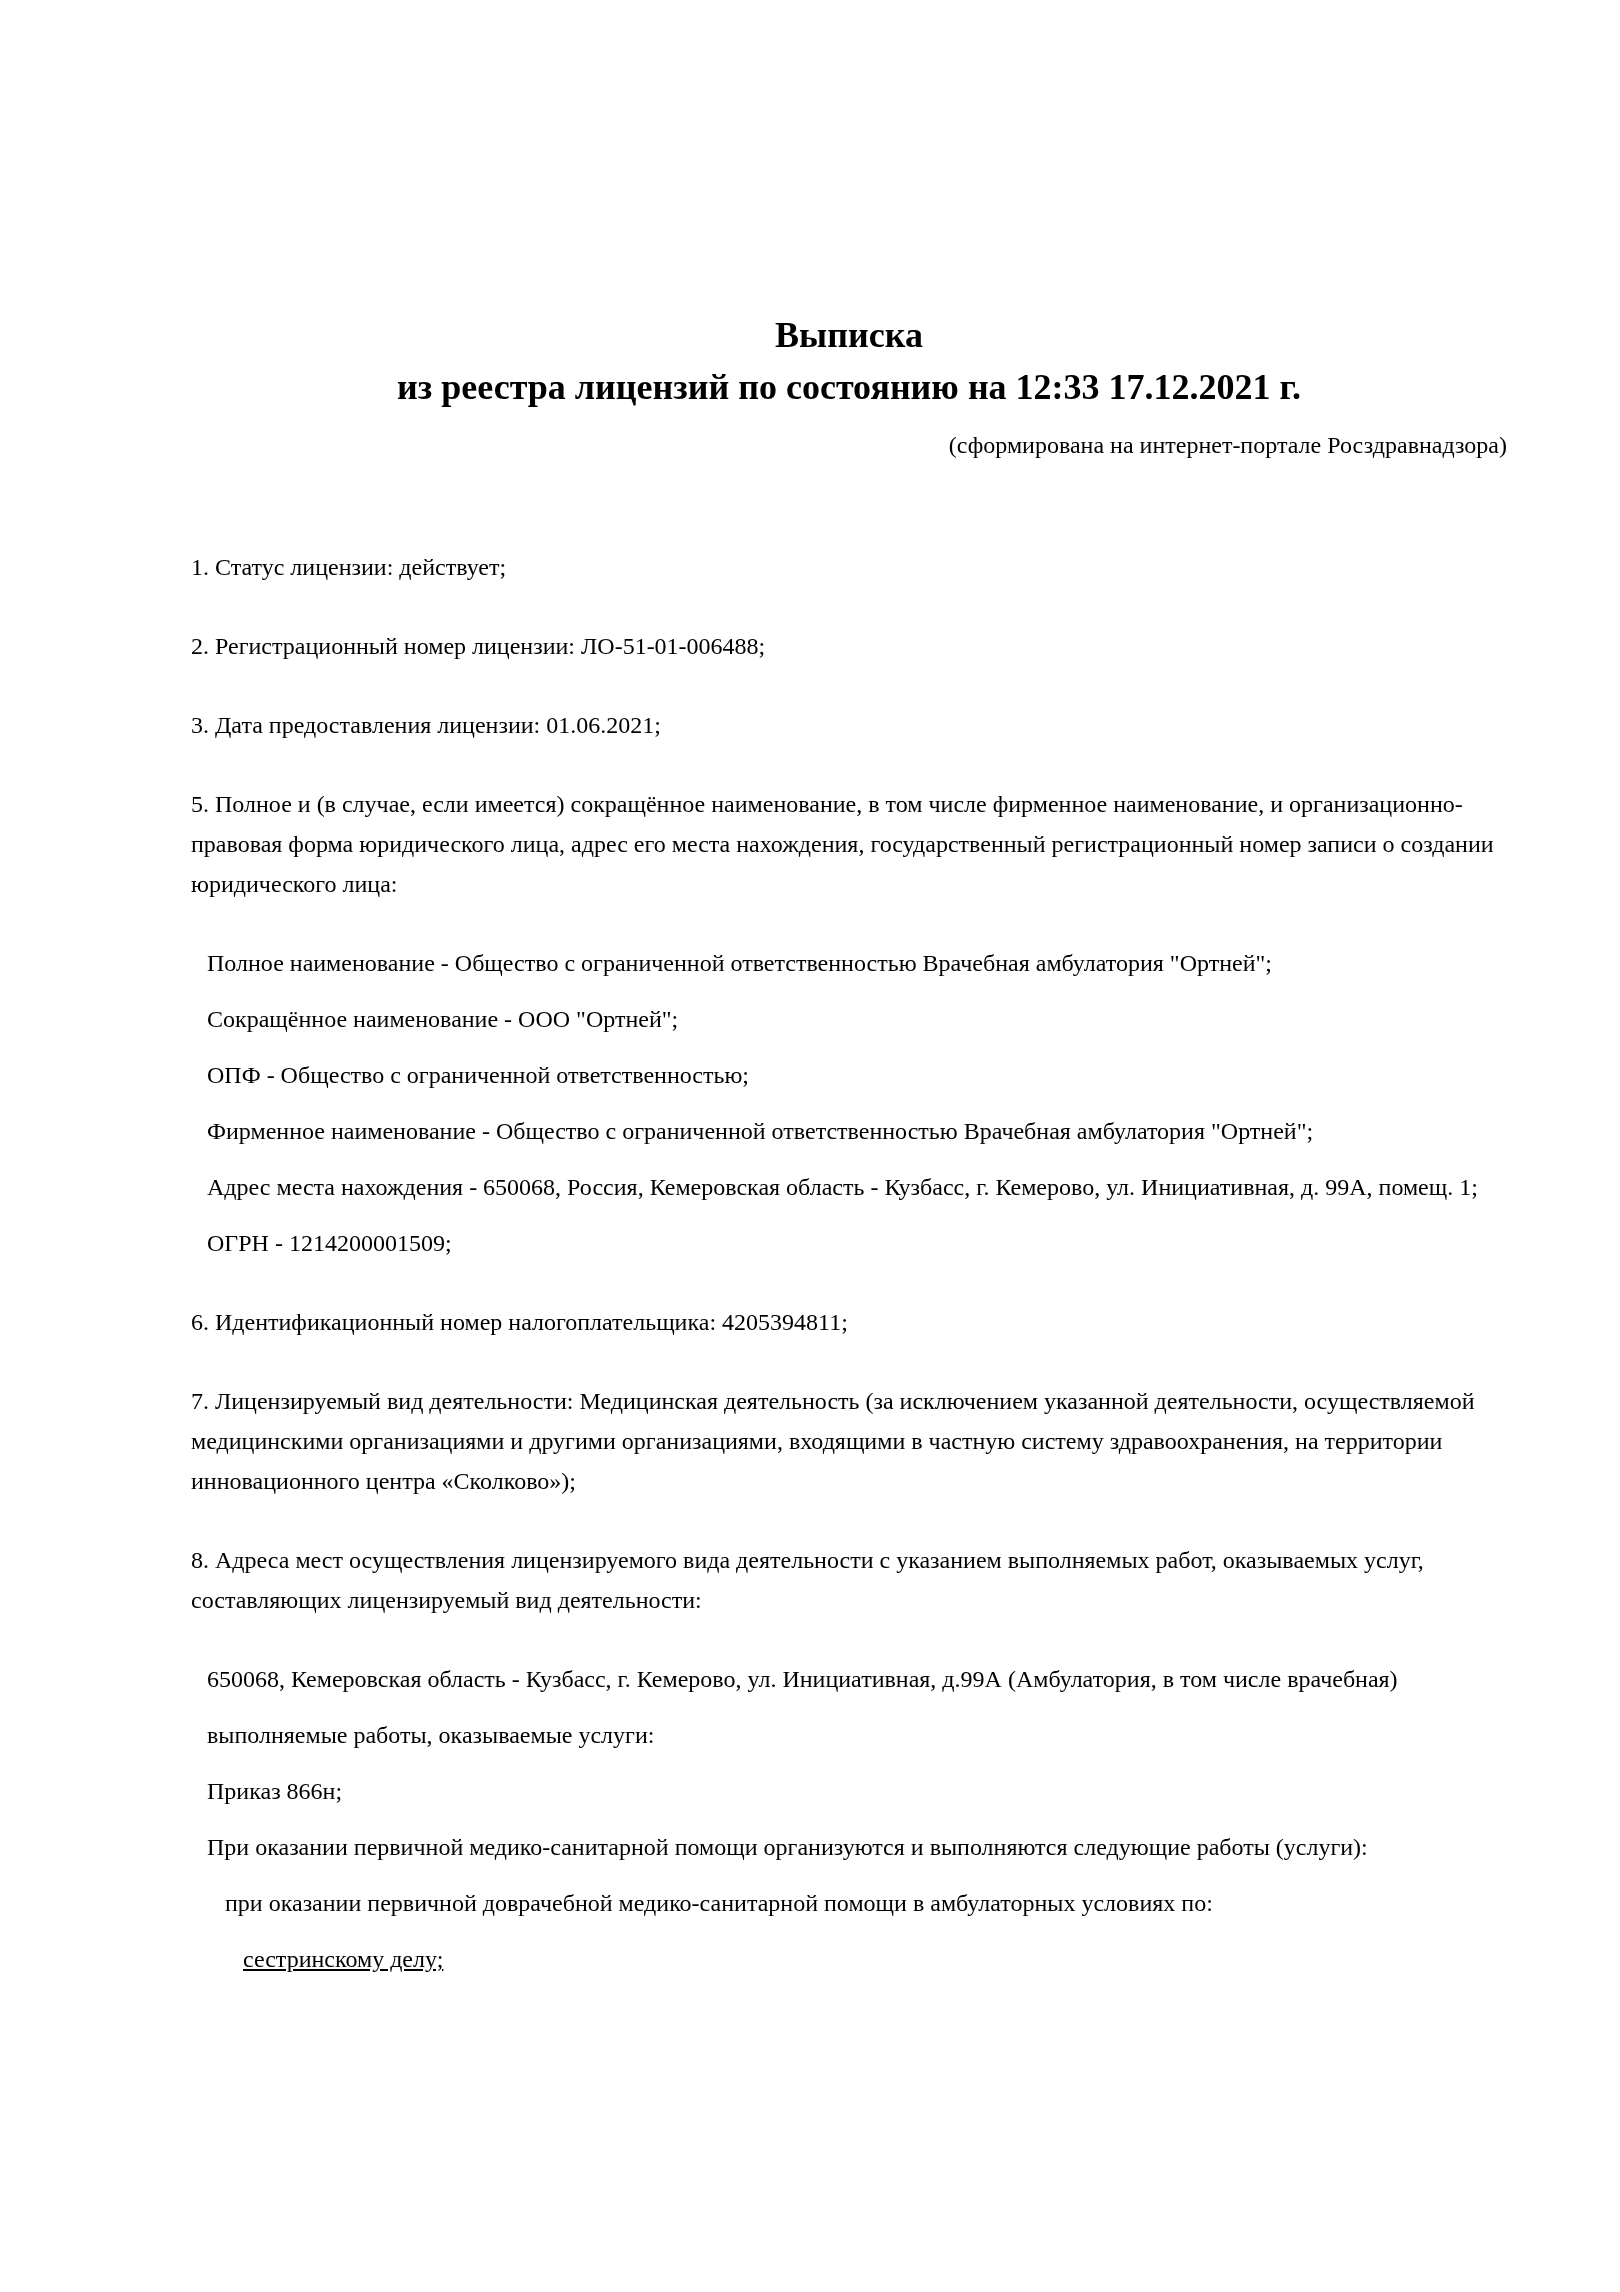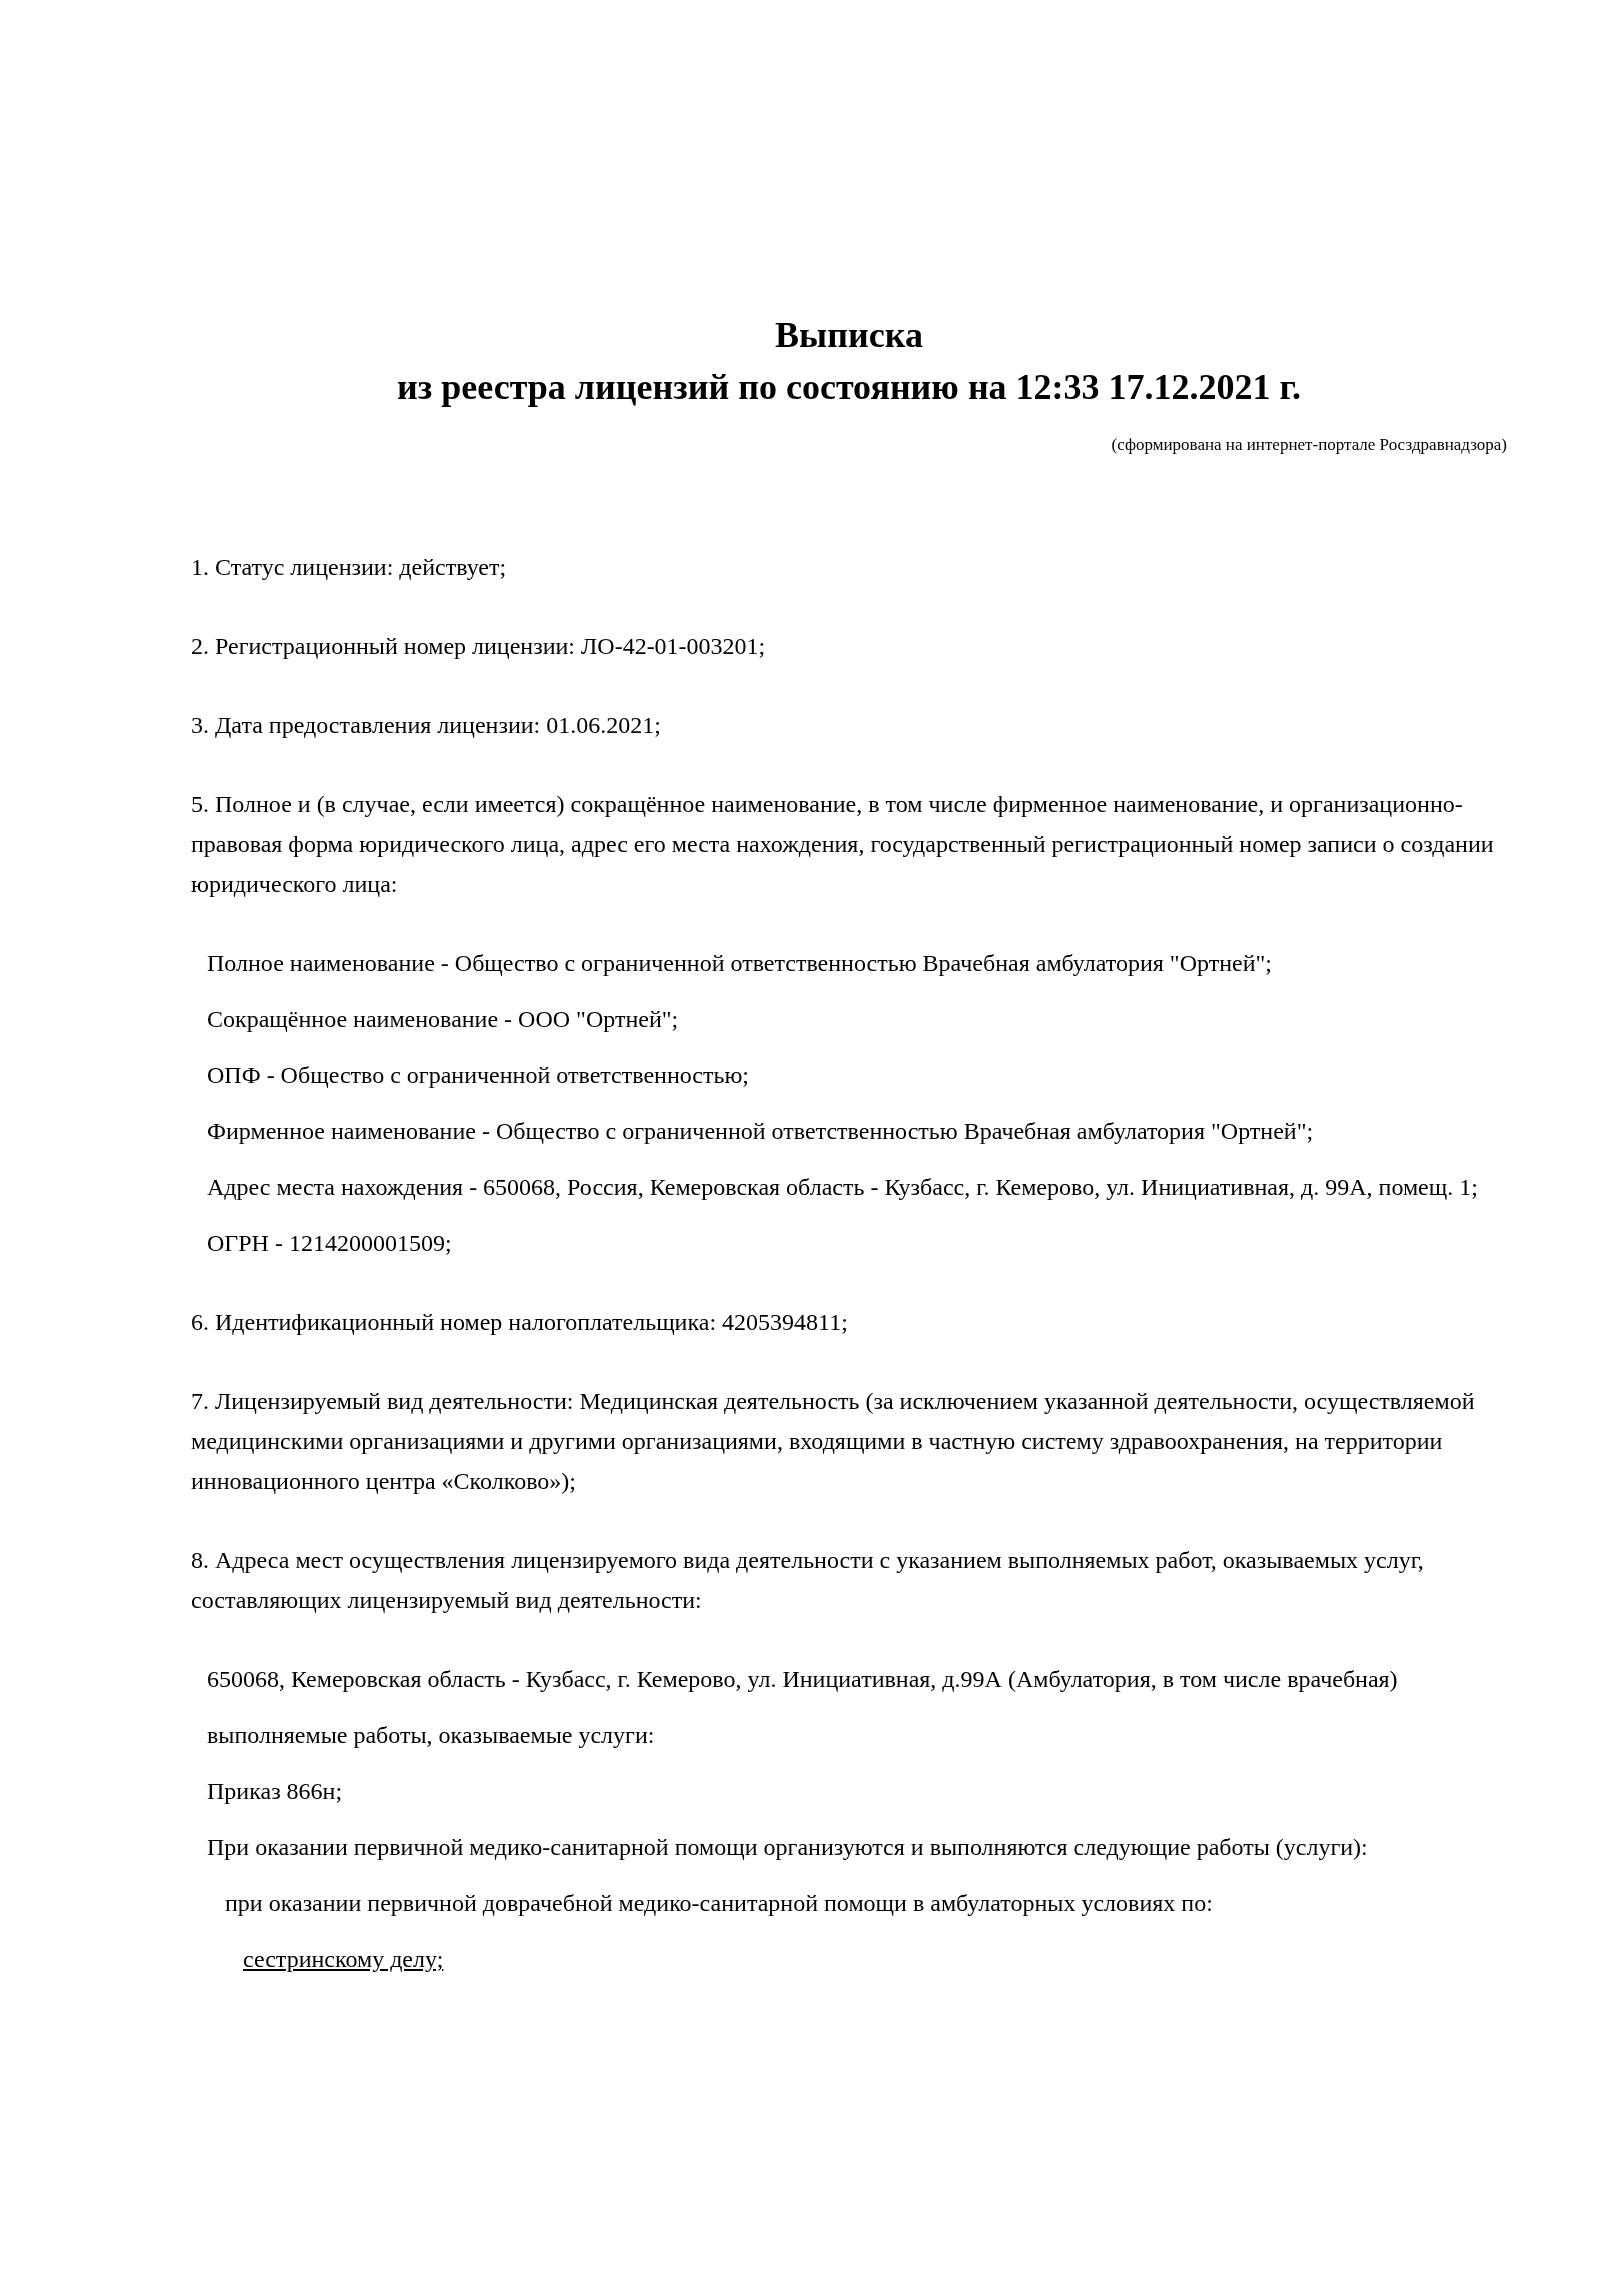--- a/index.html
+++ b/index.html
@@ -20,21 +20,21 @@
   }
   .title {
     text-align: center;
     font-weight: bold;
     font-size: 36px;
     line-height: 52px;
   }
   .subtitle {
     margin-top: 14.3px;
     text-align: right;
-    font-size: 17px;
+    font-size: 24px;
     line-height: 36px;
   }
   .body {
     margin-top: 84px;
     font-size: 24px;
     line-height: 40px;
   }
   .para {
     margin: 0 0 39px 0;
   }
@@ -61,21 +61,21 @@
   <div class="title">
     <div>Выписка</div>
     <div>из реестра лицензий по состоянию на 12:33 17.12.2021 г.</div>
   </div>
 
   <div class="subtitle">(сформирована на интернет-портале Росздравнадзора)</div>
 
   <div class="body">
 
     <p class="para">1. Статус лицензии: действует;</p>
-    <p class="para">2. Регистрационный номер лицензии: ЛО-42-01-003201;</p>
+    <p class="para">2. Регистрационный номер лицензии: ЛО-51-01-006488;</p>
     <p class="para">3. Дата предоставления лицензии: 01.06.2021;</p>
     <p class="para">5. Полное и (в случае, если имеется) сокращённое наименование, в том числе фирменное наименование, и организационно-правовая форма юридического лица, адрес его места нахождения, государственный регистрационный номер записи о создании юридического лица:</p>
 
     <div class="block">
       <div>Полное наименование - Общество с ограниченной ответственностью Врачебная амбулатория "Ортней";</div>
       <div>Сокращённое наименование - ООО "Ортней";</div>
       <div>ОПФ - Общество с ограниченной ответственностью;</div>
       <div>Фирменное наименование - Общество с ограниченной ответственностью Врачебная амбулатория "Ортней";</div>
       <div>Адрес места нахождения - 650068, Россия, Кемеровская область - Кузбасс, г. Кемерово, ул. Инициативная, д. 99А, помещ. 1;</div>
       <div>ОГРН - 1214200001509;</div>

